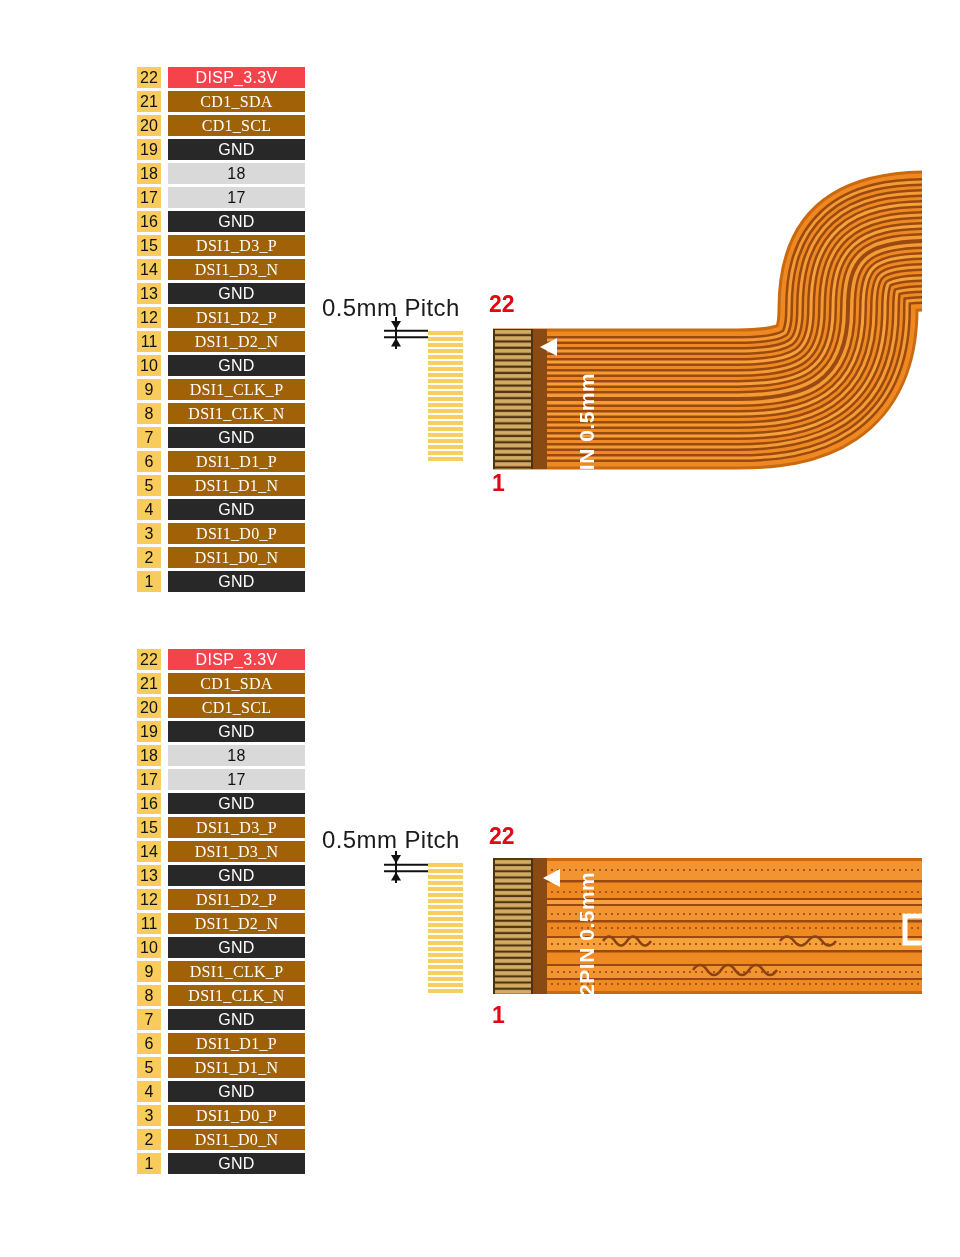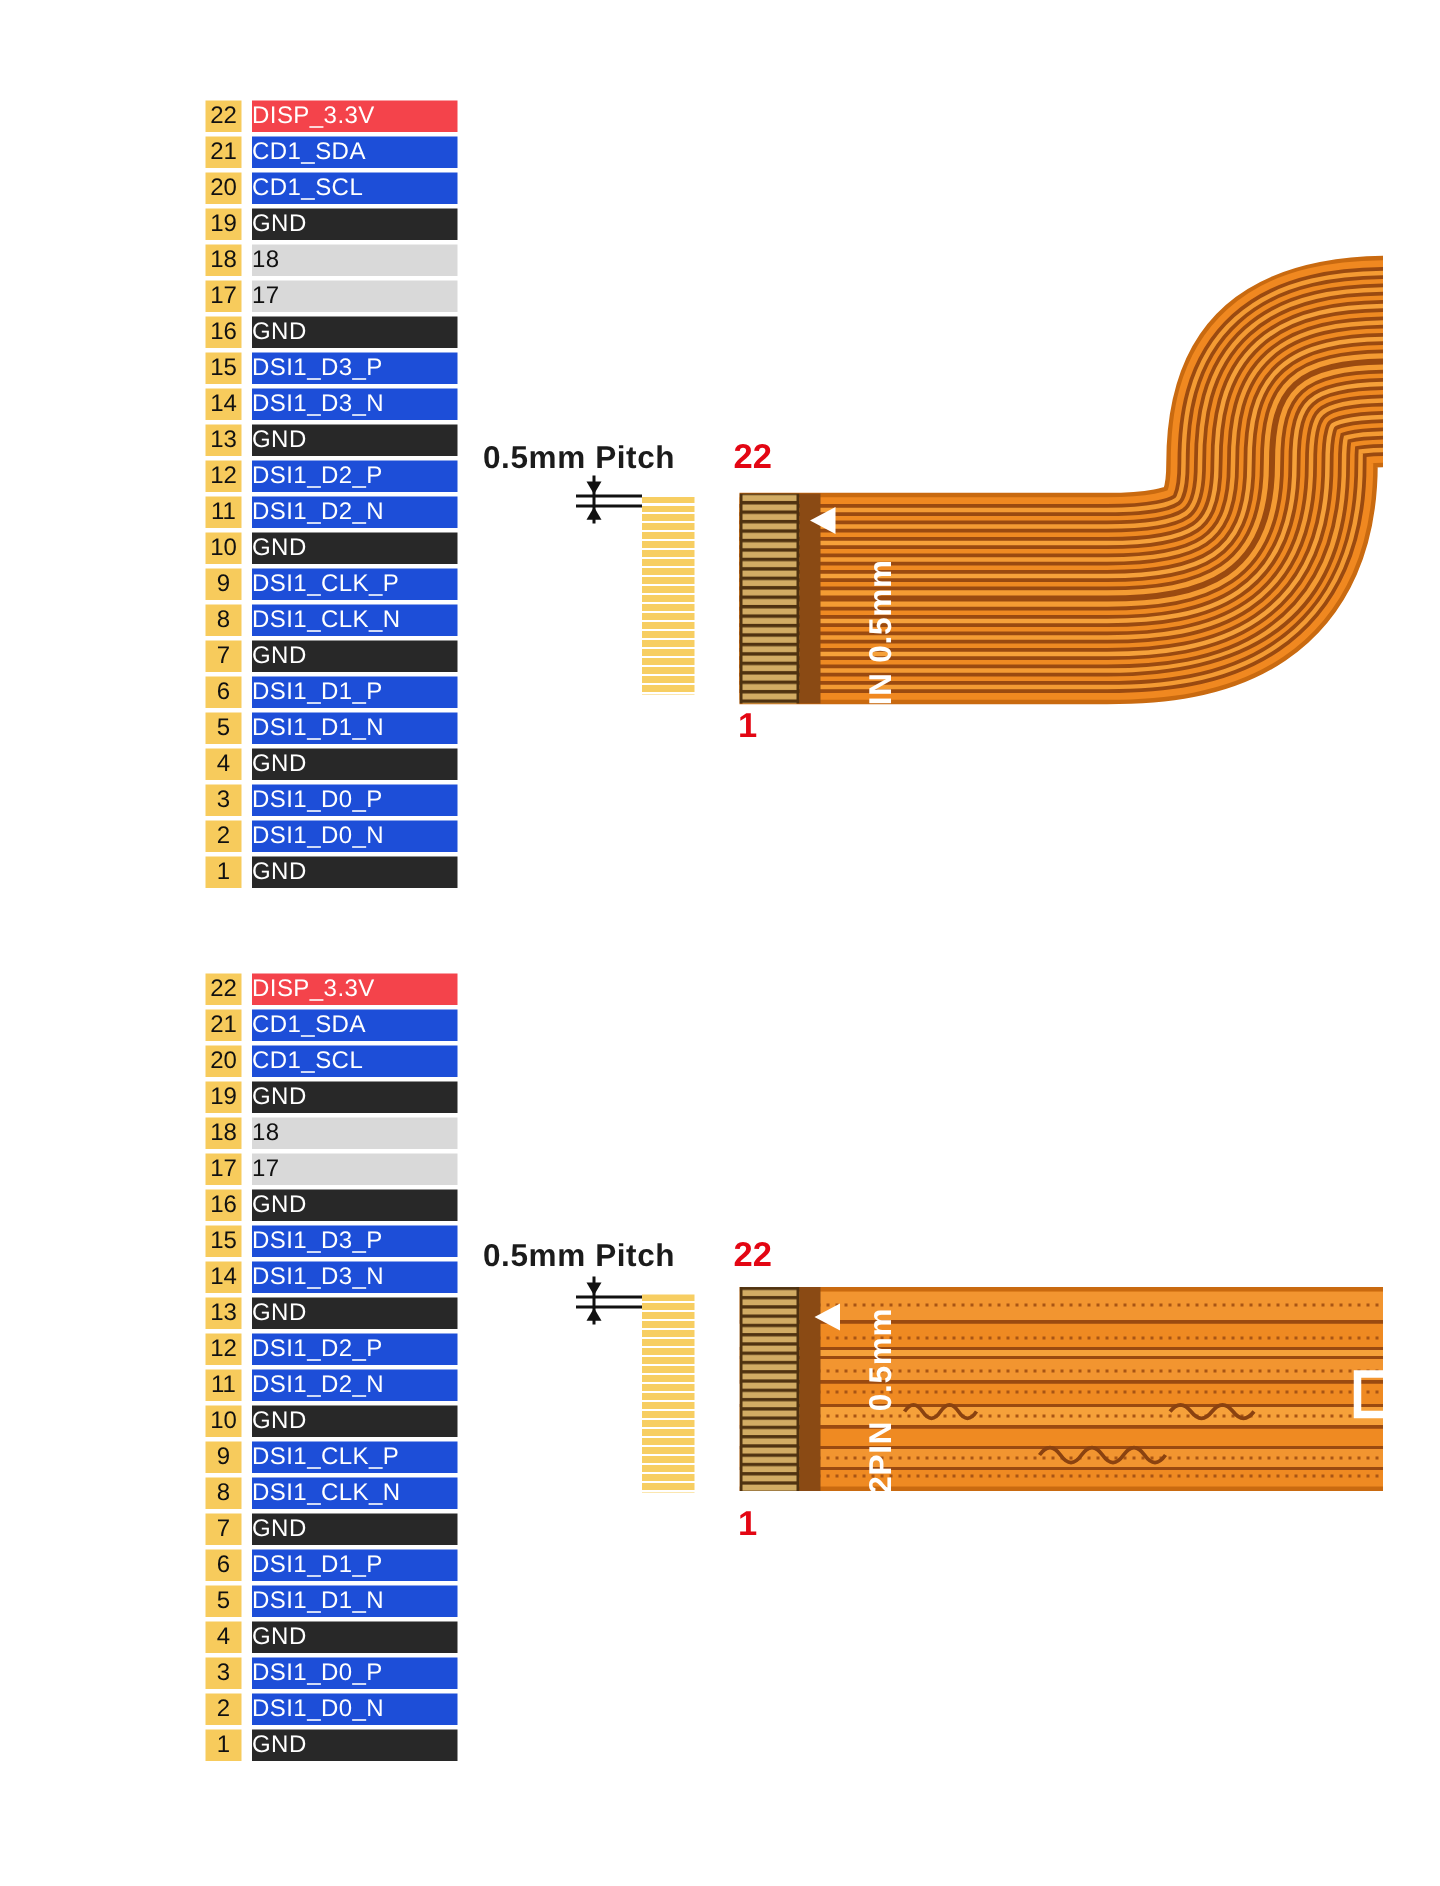--- a/index.html
+++ b/index.html
@@ -3,27 +3,27 @@
 <meta charset="utf-8">
 <style>
   html,body{margin:0;padding:0;background:#fff;}
   .page{position:relative;width:960px;height:1257px;background:#fff;overflow:hidden;
         font-family:"Liberation Sans",sans-serif;margin-top:11px;}
   .pin-table{position:absolute;left:137px;display:flex;flex-direction:column;gap:3px;}
   .pin-row{display:flex;align-items:stretch;height:21px;}
   .pin-num{width:24px;background:#F7CB5C;color:#111;font-size:16px;line-height:21px;
            text-align:center;flex:0 0 24px;}
   .pin-gap{width:7px;flex:0 0 7px;}
-  .pin-label{width:137px;flex:0 0 137px;font-size:16px;line-height:21px;text-align:left;
+  .pin-label{width:137px;flex:0 0 137px;font-size:16px;line-height:21px;text-align:center;
              letter-spacing:.3px;}
   .t-power{background:#F4434B;color:#fff;}
-  .t-signal{background:#1d4ed8;color:#fff;}
+  .t-signal{background:#a16207;color:#fff;font-family:Liberation Serif, serif;}
   .t-ground{background:#282828;color:#ffffff;}
   .t-nc{background:#D9D9D9;color:#111;}
-  .pitch-label{position:absolute;font-size:21px;color:#1b1b1b;letter-spacing:.4px;white-space:nowrap;font-weight:bold;}
+  .pitch-label{position:absolute;font-size:24px;color:#1b1b1b;letter-spacing:.4px;white-space:nowrap;}
   .red-num{position:absolute;font-size:23px;font-weight:bold;color:#E30613;line-height:1;}
   .stripes{position:absolute;left:428px;width:35px;height:132px;
            background:repeating-linear-gradient(to bottom,#F7CE62 0px,#F7CE62 4.3px,#ffffff 4.3px,#ffffff 6px);}
   .dim-svg{position:absolute;left:378px;width:54px;height:40px;}
   .cable-svg{position:absolute;left:493px;}
   svg text.marking{font-family:"Liberation Sans",sans-serif;font-size:21px;font-weight:bold;
                    fill:#fff;letter-spacing:.5px;}
 </style>
 </head>
 <body>

